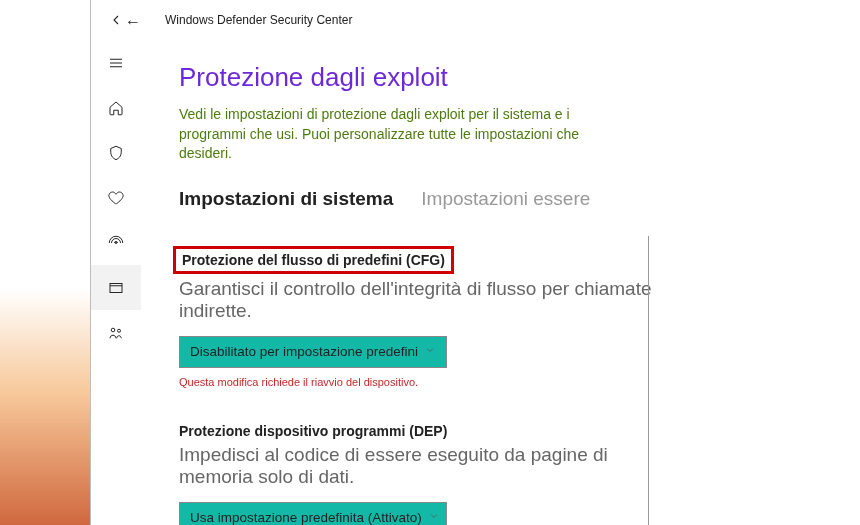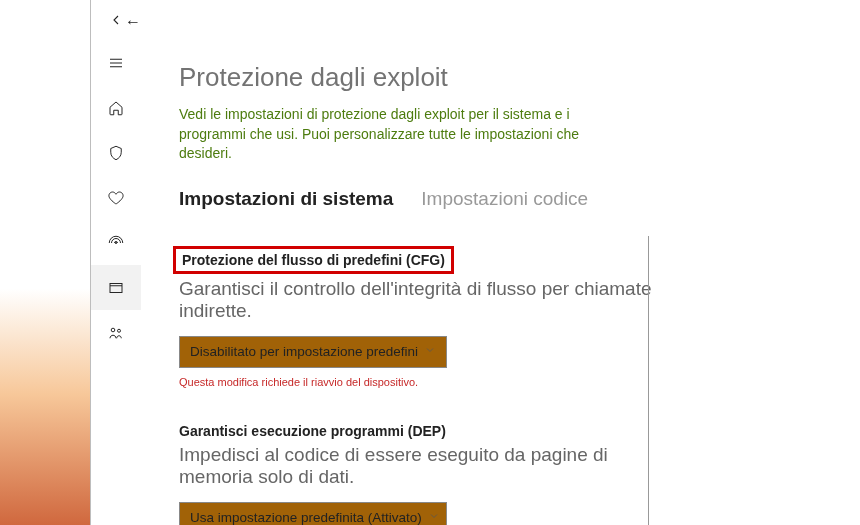--- a/index.html
+++ b/index.html
@@ -58,21 +58,21 @@
   .sidebar .nav-item svg { width: 18px; height: 18px; }
   .sidebar .nav-item.active { background: #f2f2f2; }
   .content {
     flex: 1;
     padding: 22px 10px 0 38px;
     position: relative;
   }
   .page-title {
     font-size: 26px;
     font-weight: 400;
-    color: #737373;
+    color: #6d28d9;
     margin-bottom: 12px;
   }
   .page-desc {
     font-size: 14px;
     color: #4d7c0f;
     line-height: 1.4;
     max-width: 420px;
     margin-bottom: 24px;
   }
   .tabs {
@@ -113,21 +113,21 @@
   .setting-desc {
     font-size: 19px;
     color: #666;
     margin-top: 4px;
     margin-bottom: 14px;
   }
   .dropdown {
     width: 268px;
     height: 32px;
     border: 1px solid #888;
-    background: #a16207;
+    background: #14b8a6;
     display: flex;
     align-items: center;
     justify-content: space-between;
     padding: 0 10px;
     font-size: 13.5px;
     color: #222;
     cursor: pointer;
     white-space: nowrap;
     overflow: hidden;
   }
@@ -151,20 +151,21 @@
     <div class="back-btn">
       <svg viewBox="0 0 24 24" width="16" height="16" fill="none" stroke="#222" stroke-width="1.6">
         <path d="M15 6l-6 6 6 6"></path>
         <path d="M3 12h0" stroke="none"></path>
       </svg>
 
     </div>
     <div class="back-btn" style="width:0"></div>
 
     <span style="margin-left:-6px;font-size:16px;color:#222;">←</span>
+    <span class="title-text" style="margin-left:24px">Windows Defender Security Center</span>
   </div>
 
   <div class="body-area">
     <div class="sidebar">
       <div class="nav-item">
         <svg viewBox="0 0 24 24" stroke="#222" stroke-width="1.4">
             <path d="M4 7h16M4 12h16M4 17h16"></path>
           </svg>
       </div>
       <div class="nav-item">
@@ -202,42 +203,42 @@
           </svg>
       </div>
     </div>
 
     <div class="content">
       <h1 class="page-title">Protezione dagli exploit</h1>
       <p class="page-desc">Vedi le impostazioni di protezione dagli exploit per il sistema e i programmi che usi. Puoi personalizzare tutte le impostazioni che desideri.</p>
 
       <div class="tabs">
         <div class="tab active">Impostazioni di sistema</div>
-        <div class="tab">Impostazioni codice</div>
+        <div class="tab">Impostazioni essere</div>
       </div>
 
       <div class="scroll-area">
         <div class="vscroll-line"></div>
 
         <div class="setting-block">
           <div><span class="setting-title highlight">Protezione del flusso di predefini (CFG)</span></div>
           <div class="setting-desc">Garantisci il controllo dell'integrità di flusso per chiamate indirette.</div>
           <div class="dropdown">
             <span>Disabilitato per impostazione predefini</span>
             <span class="chev">
               <svg width="12" height="12" viewBox="0 0 24 24" fill="none" stroke="#555" stroke-width="1.6">
                   <path d="M6 9l6 6 6-6"></path>
                 </svg>
             </span>
           </div>
           <div class="warning">Questa modifica richiede il riavvio del dispositivo.</div>
         </div>
 
         <div class="setting-block">
-          <div><span class="setting-title">Garantisci esecuzione programmi (DEP)</span></div>
+          <div><span class="setting-title">Protezione dispositivo programmi (DEP)</span></div>
           <div class="setting-desc">Impedisci al codice di essere eseguito da pagine di memoria solo di dati.</div>
           <div class="dropdown">
             <span>Usa impostazione predefinita (Attivato)</span>
             <span class="chev">
               <svg width="12" height="12" viewBox="0 0 24 24" fill="none" stroke="#555" stroke-width="1.6">
                   <path d="M6 9l6 6 6-6"></path>
                 </svg>
             </span>
           </div>
         </div>

